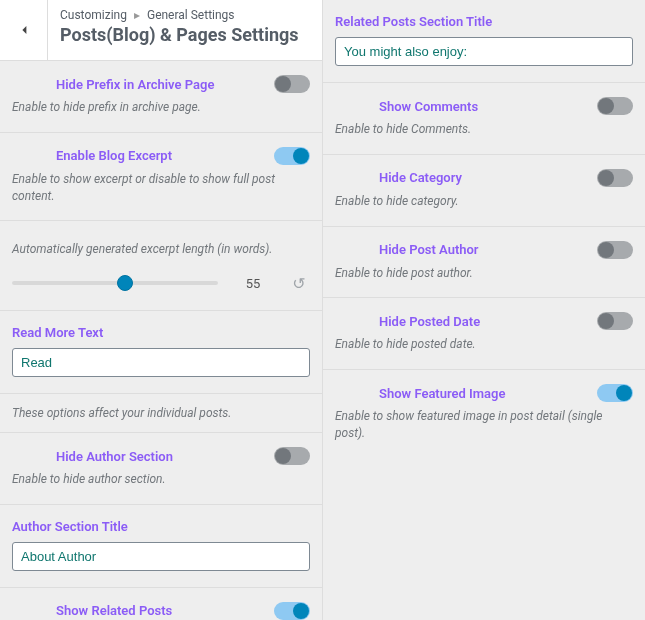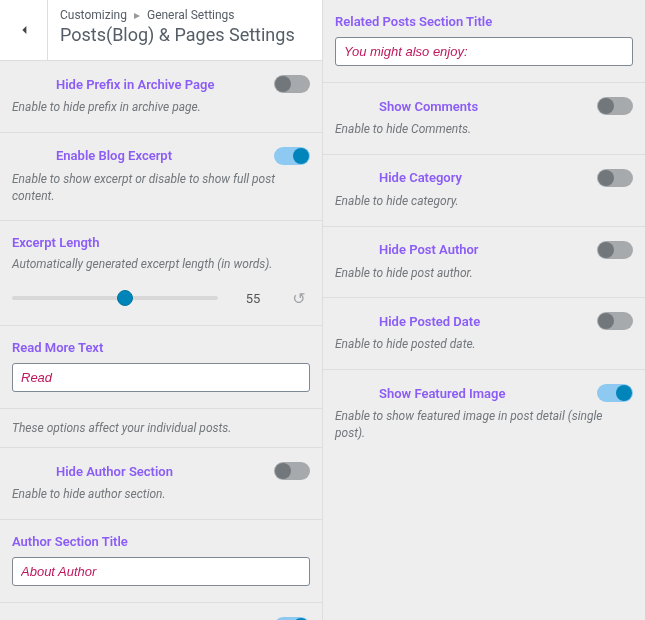--- a/index.html
+++ b/index.html
@@ -25,21 +25,21 @@
   display: flex;
   align-items: center;
   justify-content: center;
   border-right: 1px solid #ddd;
   cursor: pointer;
 }
 .back-btn svg { width: 16px; height: 16px; fill: #444; }
 .header-titles { padding: 8px 12px; }
 .breadcrumb { font-size: 12px; color: #555d66; margin-bottom: 2px; }
 .breadcrumb .sep { margin: 0 4px; color: #999; }
-.page-title { font-size: 18px; font-weight: 400; color: #555d66; }
+.page-title { font-size: 18px; font-weight: 700; color: #555d66; }
 .section {
   padding: 14px 12px 16px;
   border-bottom: 1px solid #ddd;
 }
 .section:last-child { border-bottom: none; }
 .row {
   display: flex;
   justify-content: space-between;
   align-items: center;
   padding-left: 44px;
@@ -73,23 +73,22 @@
 }
 .toggle.on { background: #8ec9f2; }
 .toggle.on .knob { background: #0085ba; left: auto; right: 1px; }
 input[type="text"] {
   width: 100%;
   padding: 6px 8px;
   border: 1px solid #7e8993;
   border-radius: 3px;
   font-size: 13px;
   background: #fff;
-  color: #be185d;
+  color: #0f766e;
   margin-top: 8px;
-  font-style: italic;
 }
 .slider-row {
   display: flex;
   align-items: center;
   gap: 22px;
   margin-top: 14px;
 }
 .slider {
   flex: 1;
   height: 4px;
@@ -167,21 +166,20 @@
       <div class="row">
         <div class="label">Enable Blog Excerpt</div>
         <div class="toggle on">
             <div class="knob"></div>
           </div>
       </div>
       <div class="desc">Enable to show excerpt or disable to show full post content.</div>
     </div>
 
     <div class="section">
-      <div class="label">Excerpt Length</div>
       <div class="desc">Automatically generated excerpt length (in words).</div>
       <div class="slider-row">
         <div class="slider">
           <div class="slider-thumb" style="left: 55%;"></div>
         </div>
         <div class="slider-val">55</div>
         <div class="reset-btn">
           <span>↺</span>
         </div>
       </div>

